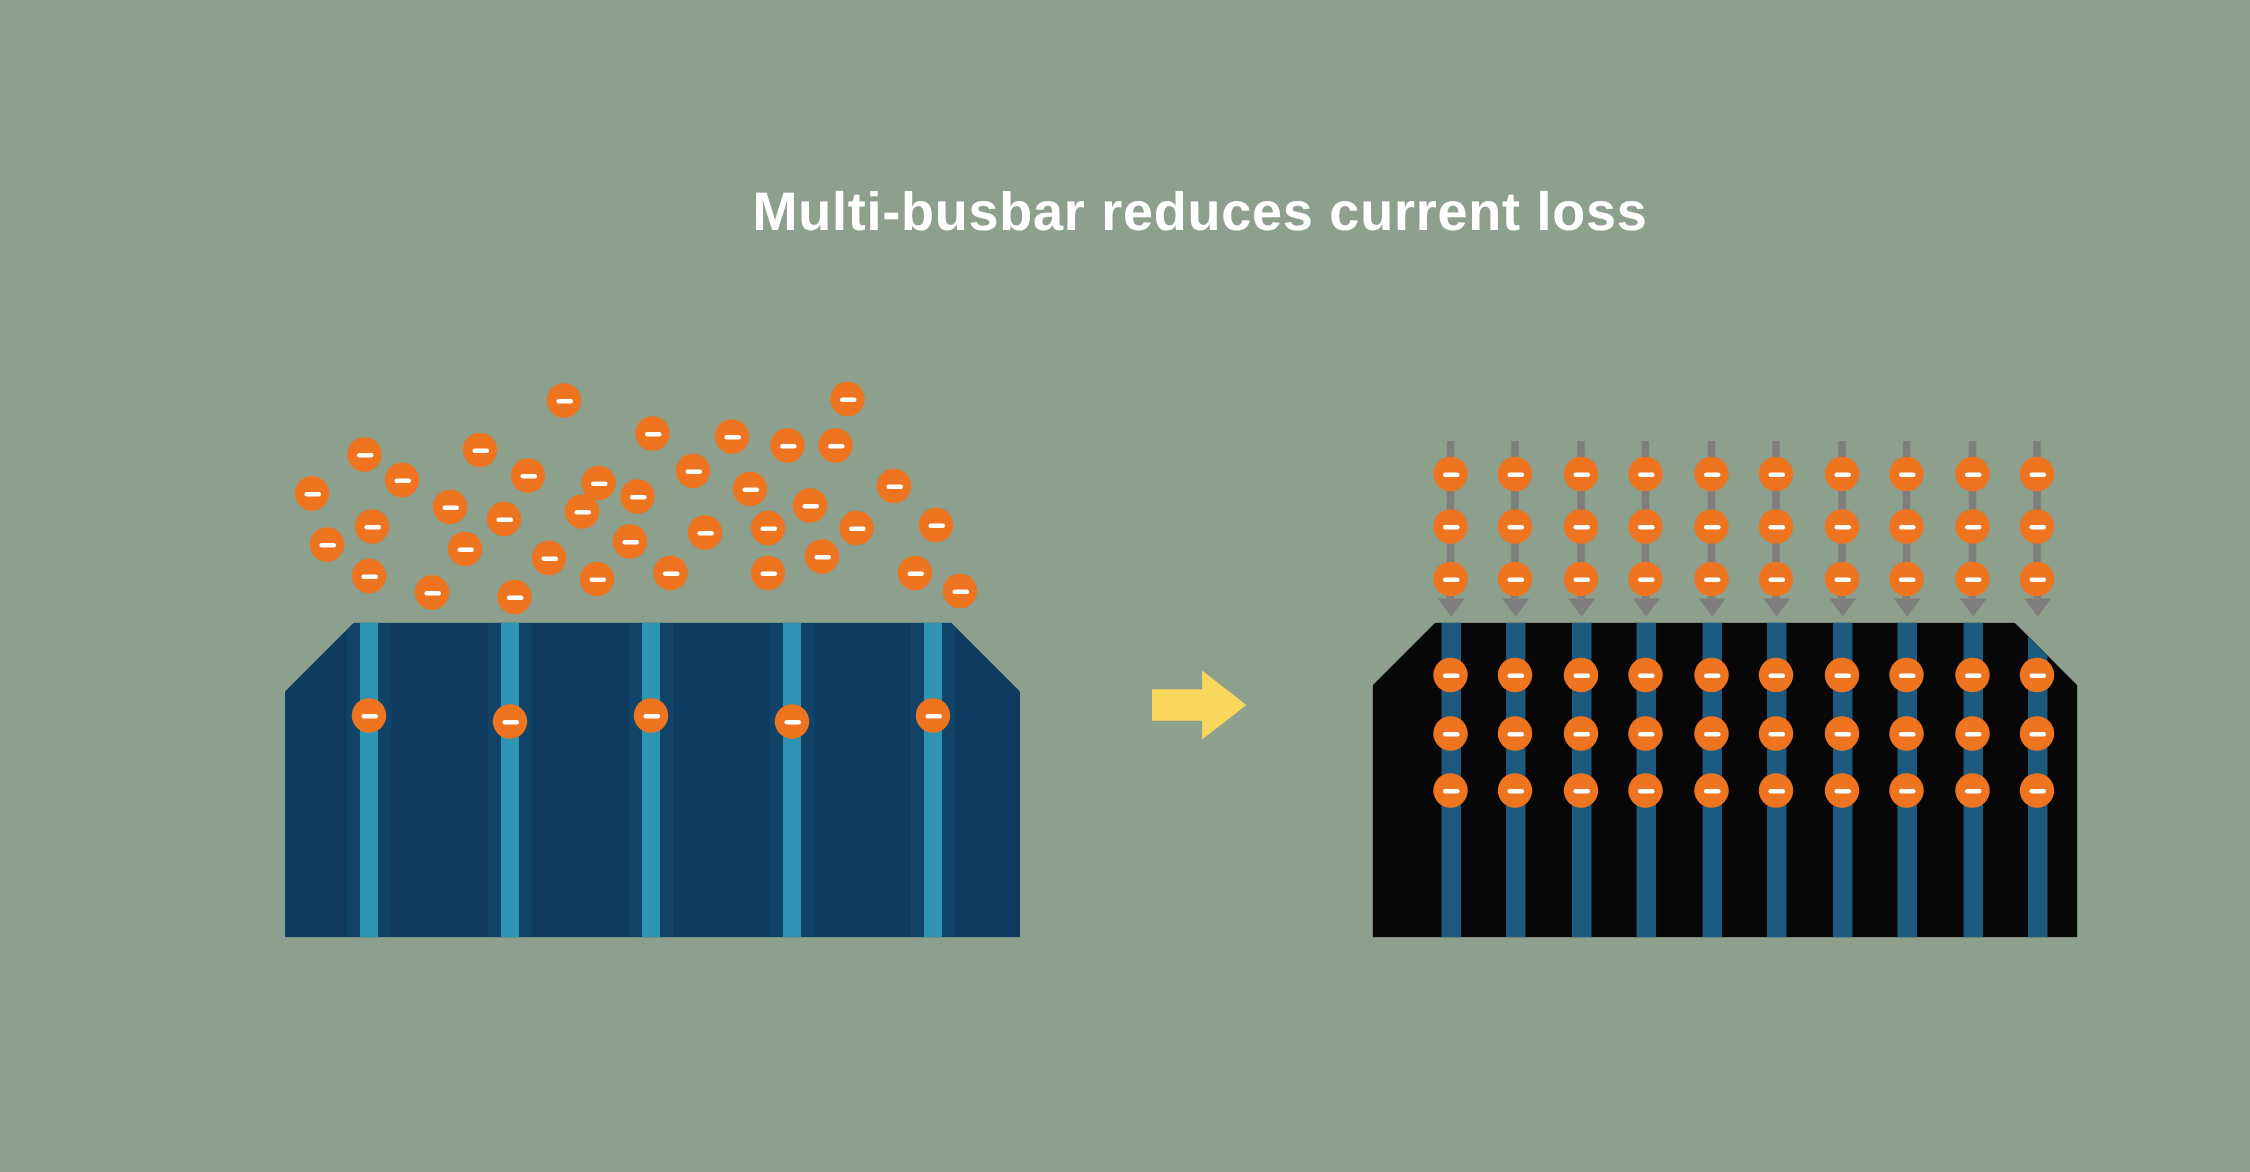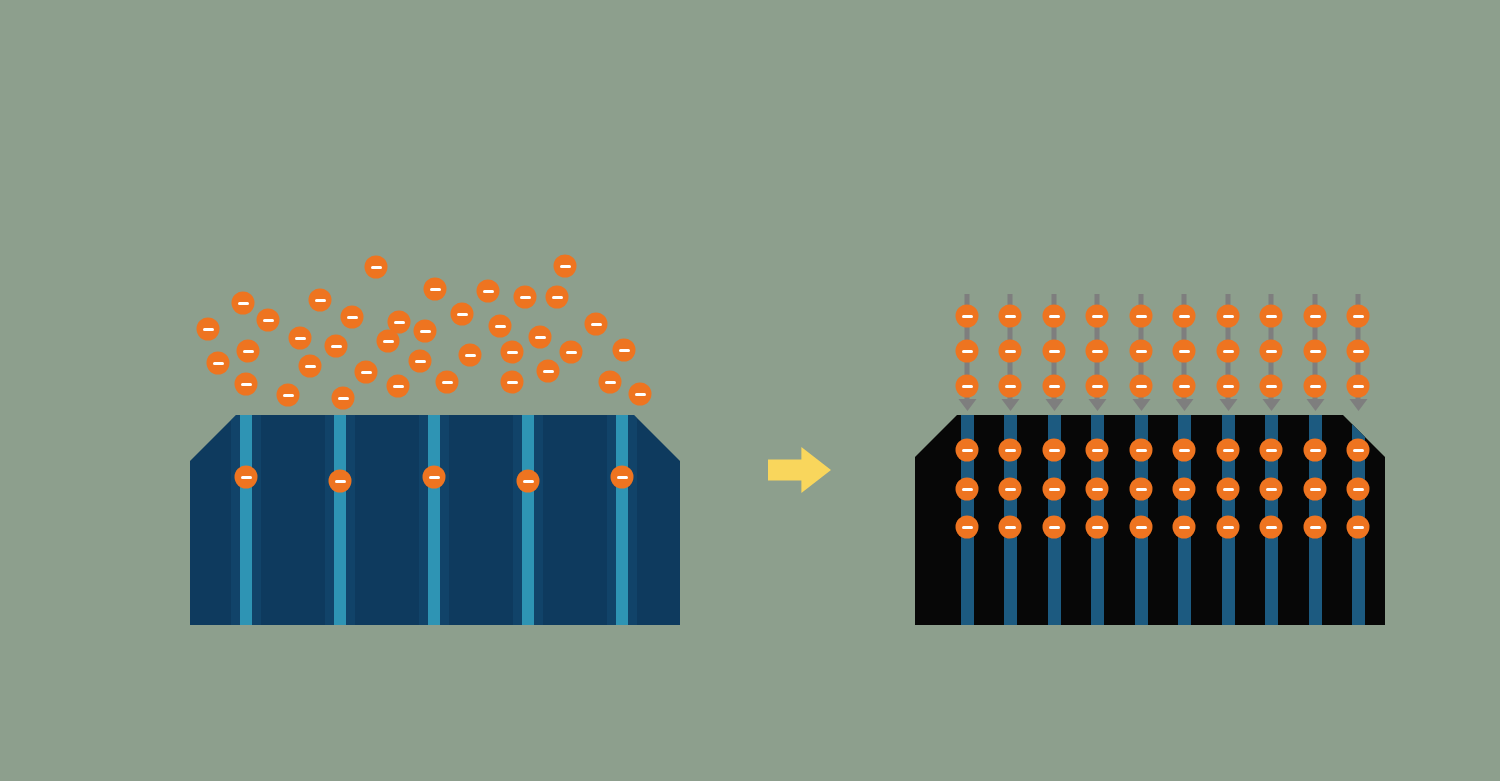--- a/index.html
+++ b/index.html
@@ -50,20 +50,21 @@
   }
   .big-arrow{
     position:absolute; background:var(--transition-arrow);
     clip-path:polygon(0 27%, 53% 27%, 53% 0, 100% 50%, 53% 100%, 53% 73%, 0 73%);
   }
 </style>
 </head>
 <body>
 
 <div class="canvas">
+  <h1 class="title">Multi-busbar reduces current loss</h1>
 <div class="cell left-cell" style="left: 190px; top: 415px; width: 490px; height: 210px;">
       <div class="busbar-halo" style="left: 41px; width: 30px;"></div>
       <div class="busbar left-busbar" style="left: 50px; width: 12px;"></div>
       <div class="busbar-halo" style="left: 135px; width: 30px;"></div>
       <div class="busbar left-busbar" style="left: 144px; width: 12px;"></div>
       <div class="busbar-halo" style="left: 229px; width: 30px;"></div>
       <div class="busbar left-busbar" style="left: 238px; width: 12px;"></div>
       <div class="busbar-halo" style="left: 323px; width: 30px;"></div>
       <div class="busbar left-busbar" style="left: 332px; width: 12px;"></div>
       <div class="busbar-halo" style="left: 417px; width: 30px;"></div>

